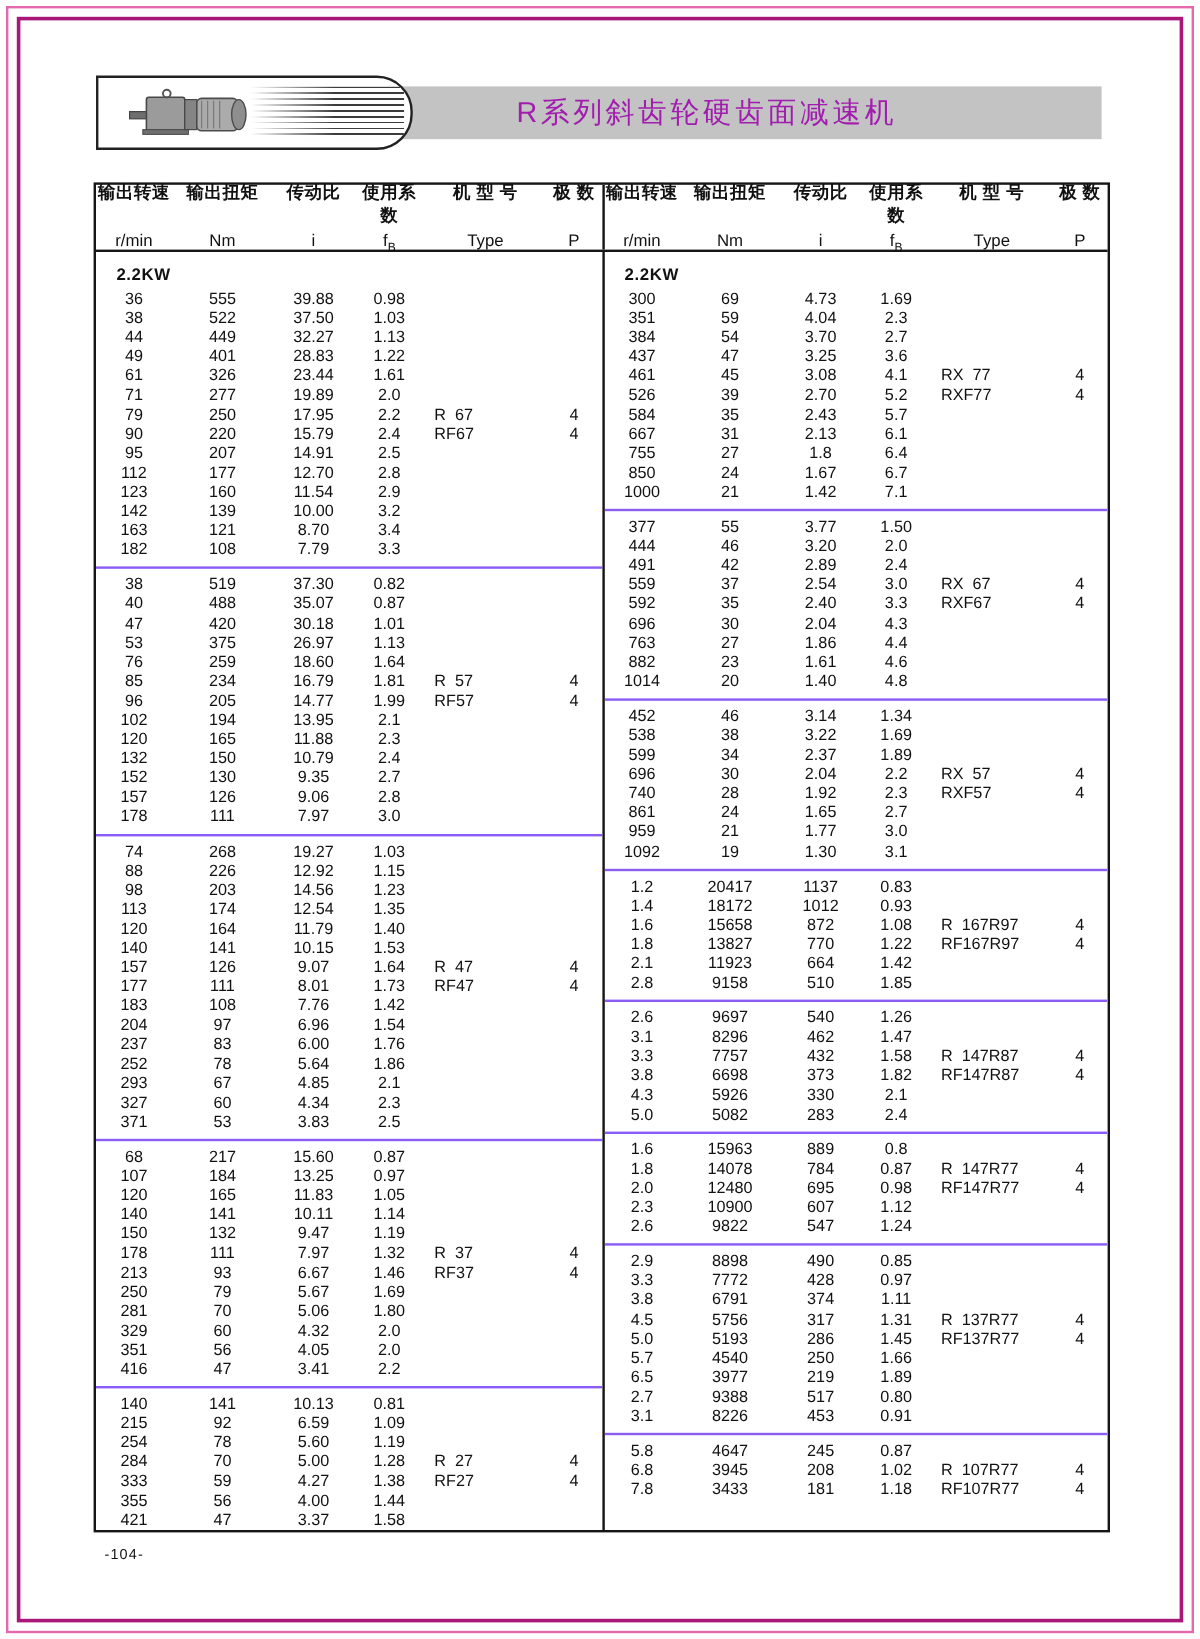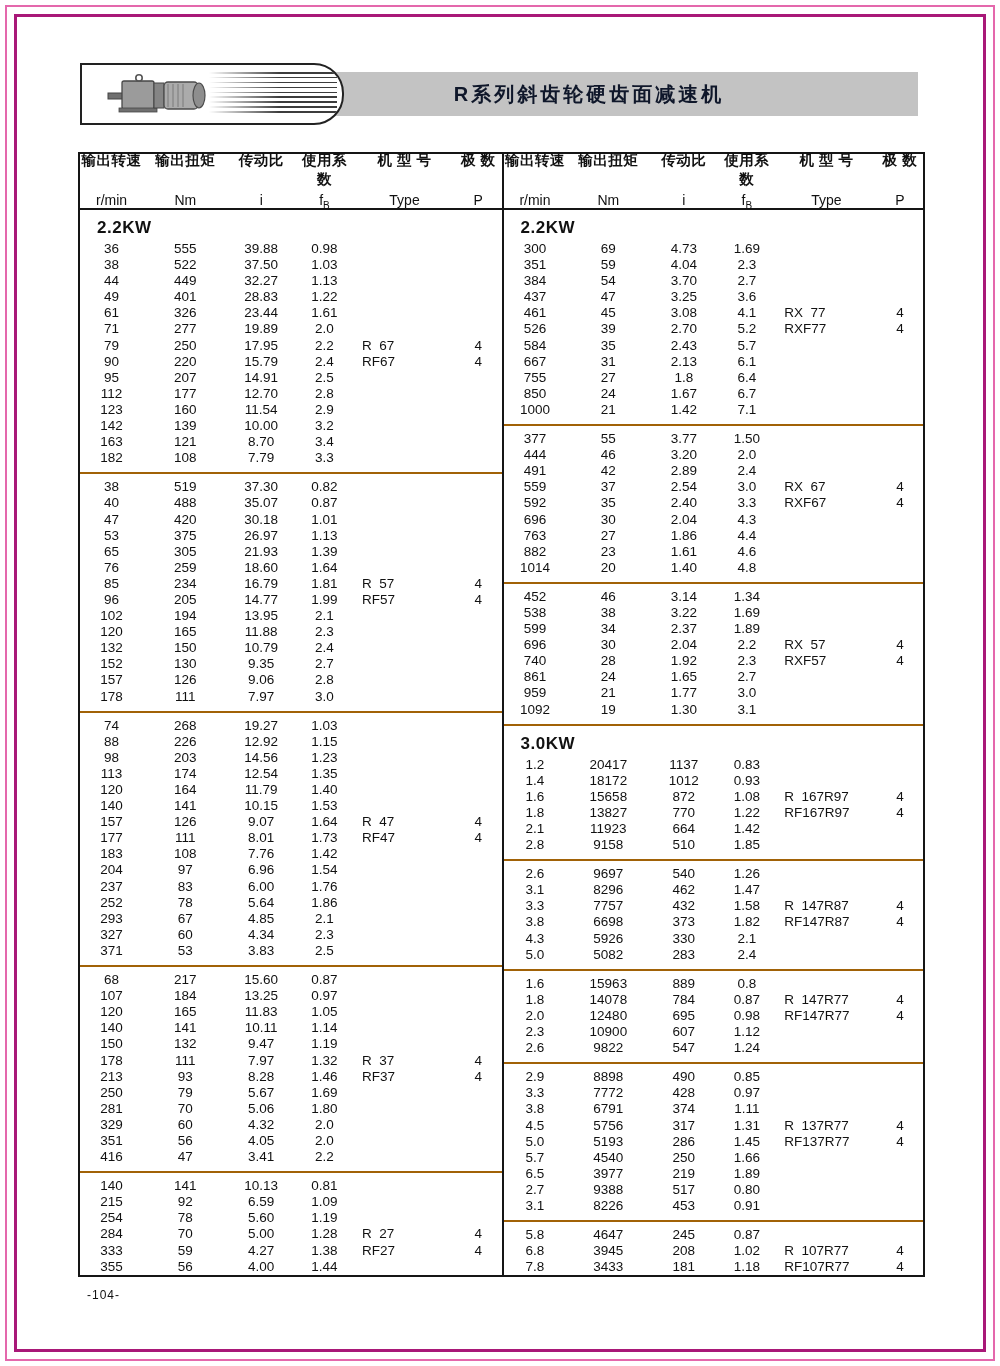--- a/index.html
+++ b/index.html
@@ -8,21 +8,21 @@
     font-family:"Liberation Sans","DejaVu Sans",sans-serif;color:#111;
     overflow:hidden;
   }
   
   .frame-outer{position:absolute;left:5px;top:5px;right:5px;bottom:5px;border:2px solid #e express;border:2px solid #e468ac;}
   .frame-inner{position:absolute;left:14px;top:14px;right:14px;bottom:14px;border:3px solid #a91878;}
 
   
   .banner{position:absolute;left:260px;top:72px;width:658px;height:44px;background:#c3c3c3;
     display:flex;align-items:center;justify-content:center;}
-  .banner-title{font-size:20px;font-weight:bold;letter-spacing:3px;color:#0f172a;}
+  .banner-title{font-size:24px;font-weight:normal;letter-spacing:3px;color:#a21caf;}
   .logo-box{position:absolute;left:80px;top:63px;width:260px;height:58px;background:#fff;
     border:2px solid #222;border-radius:0 30px 30px 0;overflow:hidden;}
   .speed-lines{position:absolute;right:5px;top:7px;bottom:7px;width:128px;
     background:repeating-linear-gradient(to bottom,#3c3c3c 0 1.5px,transparent 1.5px 4.9px);
     -webkit-mask-image:linear-gradient(to right,transparent,#000 55%);
     mask-image:linear-gradient(to right,transparent,#000 55%);}
   .motor-svg{position:absolute;left:24px;top:7px;}
 
   
   .table{position:absolute;left:78px;top:152px;width:847px;height:1125px;border:2px solid #151515;box-sizing:border-box;}
@@ -31,22 +31,22 @@
   .thead-half.right{border-left:2px solid #151515;}
   .hrow{display:flex;}
   .hcell{text-align:center;box-sizing:border-box;}
   .hrow.cn{font-size:14.5px;font-weight:bold;margin-bottom:3px;letter-spacing:0.5px;}
   .hrow.en{font-size:14px;}
   sub{font-size:10px;}
   .tbody{display:flex;height:1065px;overflow:hidden;}
   .col{width:50%;box-sizing:border-box;overflow:hidden;}
   .col.right{border-left:2px solid #151515;}
   .block{padding:5px 0 6px 0;}
-  .block + .block{border-top:2px solid #a16207;}
-  .power{font-size:17px;font-weight:bold;height:26px;line-height:26px;padding-left:17px;letter-spacing:0.5px;}
+  .block + .block{border-top:2px solid #8b5cf6;}
+  .power{font-size:14px;font-weight:bold;height:26px;line-height:26px;padding-left:17px;letter-spacing:0.5px;}
   .row{display:flex;height:16.1px;line-height:16.1px;font-size:13.5px;}
   .cell{display:block;box-sizing:border-box;}
   .c1{width:15%;text-align:center;}
   .c2{width:20%;text-align:center;}
   .c3{width:16%;text-align:center;}
   .c4{width:14%;text-align:center;}
   .c5{width:24%;text-align:left;padding-left:8px;white-space:pre;}
   .c6{width:11%;text-align:center;}
   .page-num{position:absolute;left:87px;top:1288px;font-size:12px;letter-spacing:1px;}
 </style>
@@ -260,28 +260,20 @@
           </div>
           <div class="row">
             <span class="cell c1">53</span>
             <span class="cell c2">375</span>
             <span class="cell c3">26.97</span>
             <span class="cell c4">1.13</span>
             <span class="cell c5"></span>
             <span class="cell c6"></span>
           </div>
           <div class="row">
-            <span class="cell c1">65</span>
-            <span class="cell c2">305</span>
-            <span class="cell c3">21.93</span>
-            <span class="cell c4">1.39</span>
-            <span class="cell c5"></span>
-            <span class="cell c6"></span>
-          </div>
-          <div class="row">
             <span class="cell c1">76</span>
             <span class="cell c2">259</span>
             <span class="cell c3">18.60</span>
             <span class="cell c4">1.64</span>
             <span class="cell c5"></span>
             <span class="cell c6"></span>
           </div>
           <div class="row">
             <span class="cell c1">85</span>
             <span class="cell c2">234</span>
@@ -514,21 +506,21 @@
             <span class="cell c1">178</span>
             <span class="cell c2">111</span>
             <span class="cell c3">7.97</span>
             <span class="cell c4">1.32</span>
             <span class="cell c5">R  37</span>
             <span class="cell c6">4</span>
           </div>
           <div class="row">
             <span class="cell c1">213</span>
             <span class="cell c2">93</span>
-            <span class="cell c3">8.28</span>
+            <span class="cell c3">6.67</span>
             <span class="cell c4">1.46</span>
             <span class="cell c5">RF37</span>
             <span class="cell c6">4</span>
           </div>
           <div class="row">
             <span class="cell c1">250</span>
             <span class="cell c2">79</span>
             <span class="cell c3">5.67</span>
             <span class="cell c4">1.69</span>
             <span class="cell c5"></span>
@@ -852,21 +844,20 @@
           <div class="row">
             <span class="cell c1">1092</span>
             <span class="cell c2">19</span>
             <span class="cell c3">1.30</span>
             <span class="cell c4">3.1</span>
             <span class="cell c5"></span>
             <span class="cell c6"></span>
           </div>
         </div>
         <div class="block">
-          <div class="power">3.0KW</div>
           <div class="row">
             <span class="cell c1">1.2</span>
             <span class="cell c2">20417</span>
             <span class="cell c3">1137</span>
             <span class="cell c4">0.83</span>
             <span class="cell c5"></span>
             <span class="cell c6"></span>
           </div>
           <div class="row">
             <span class="cell c1">1.4</span>

